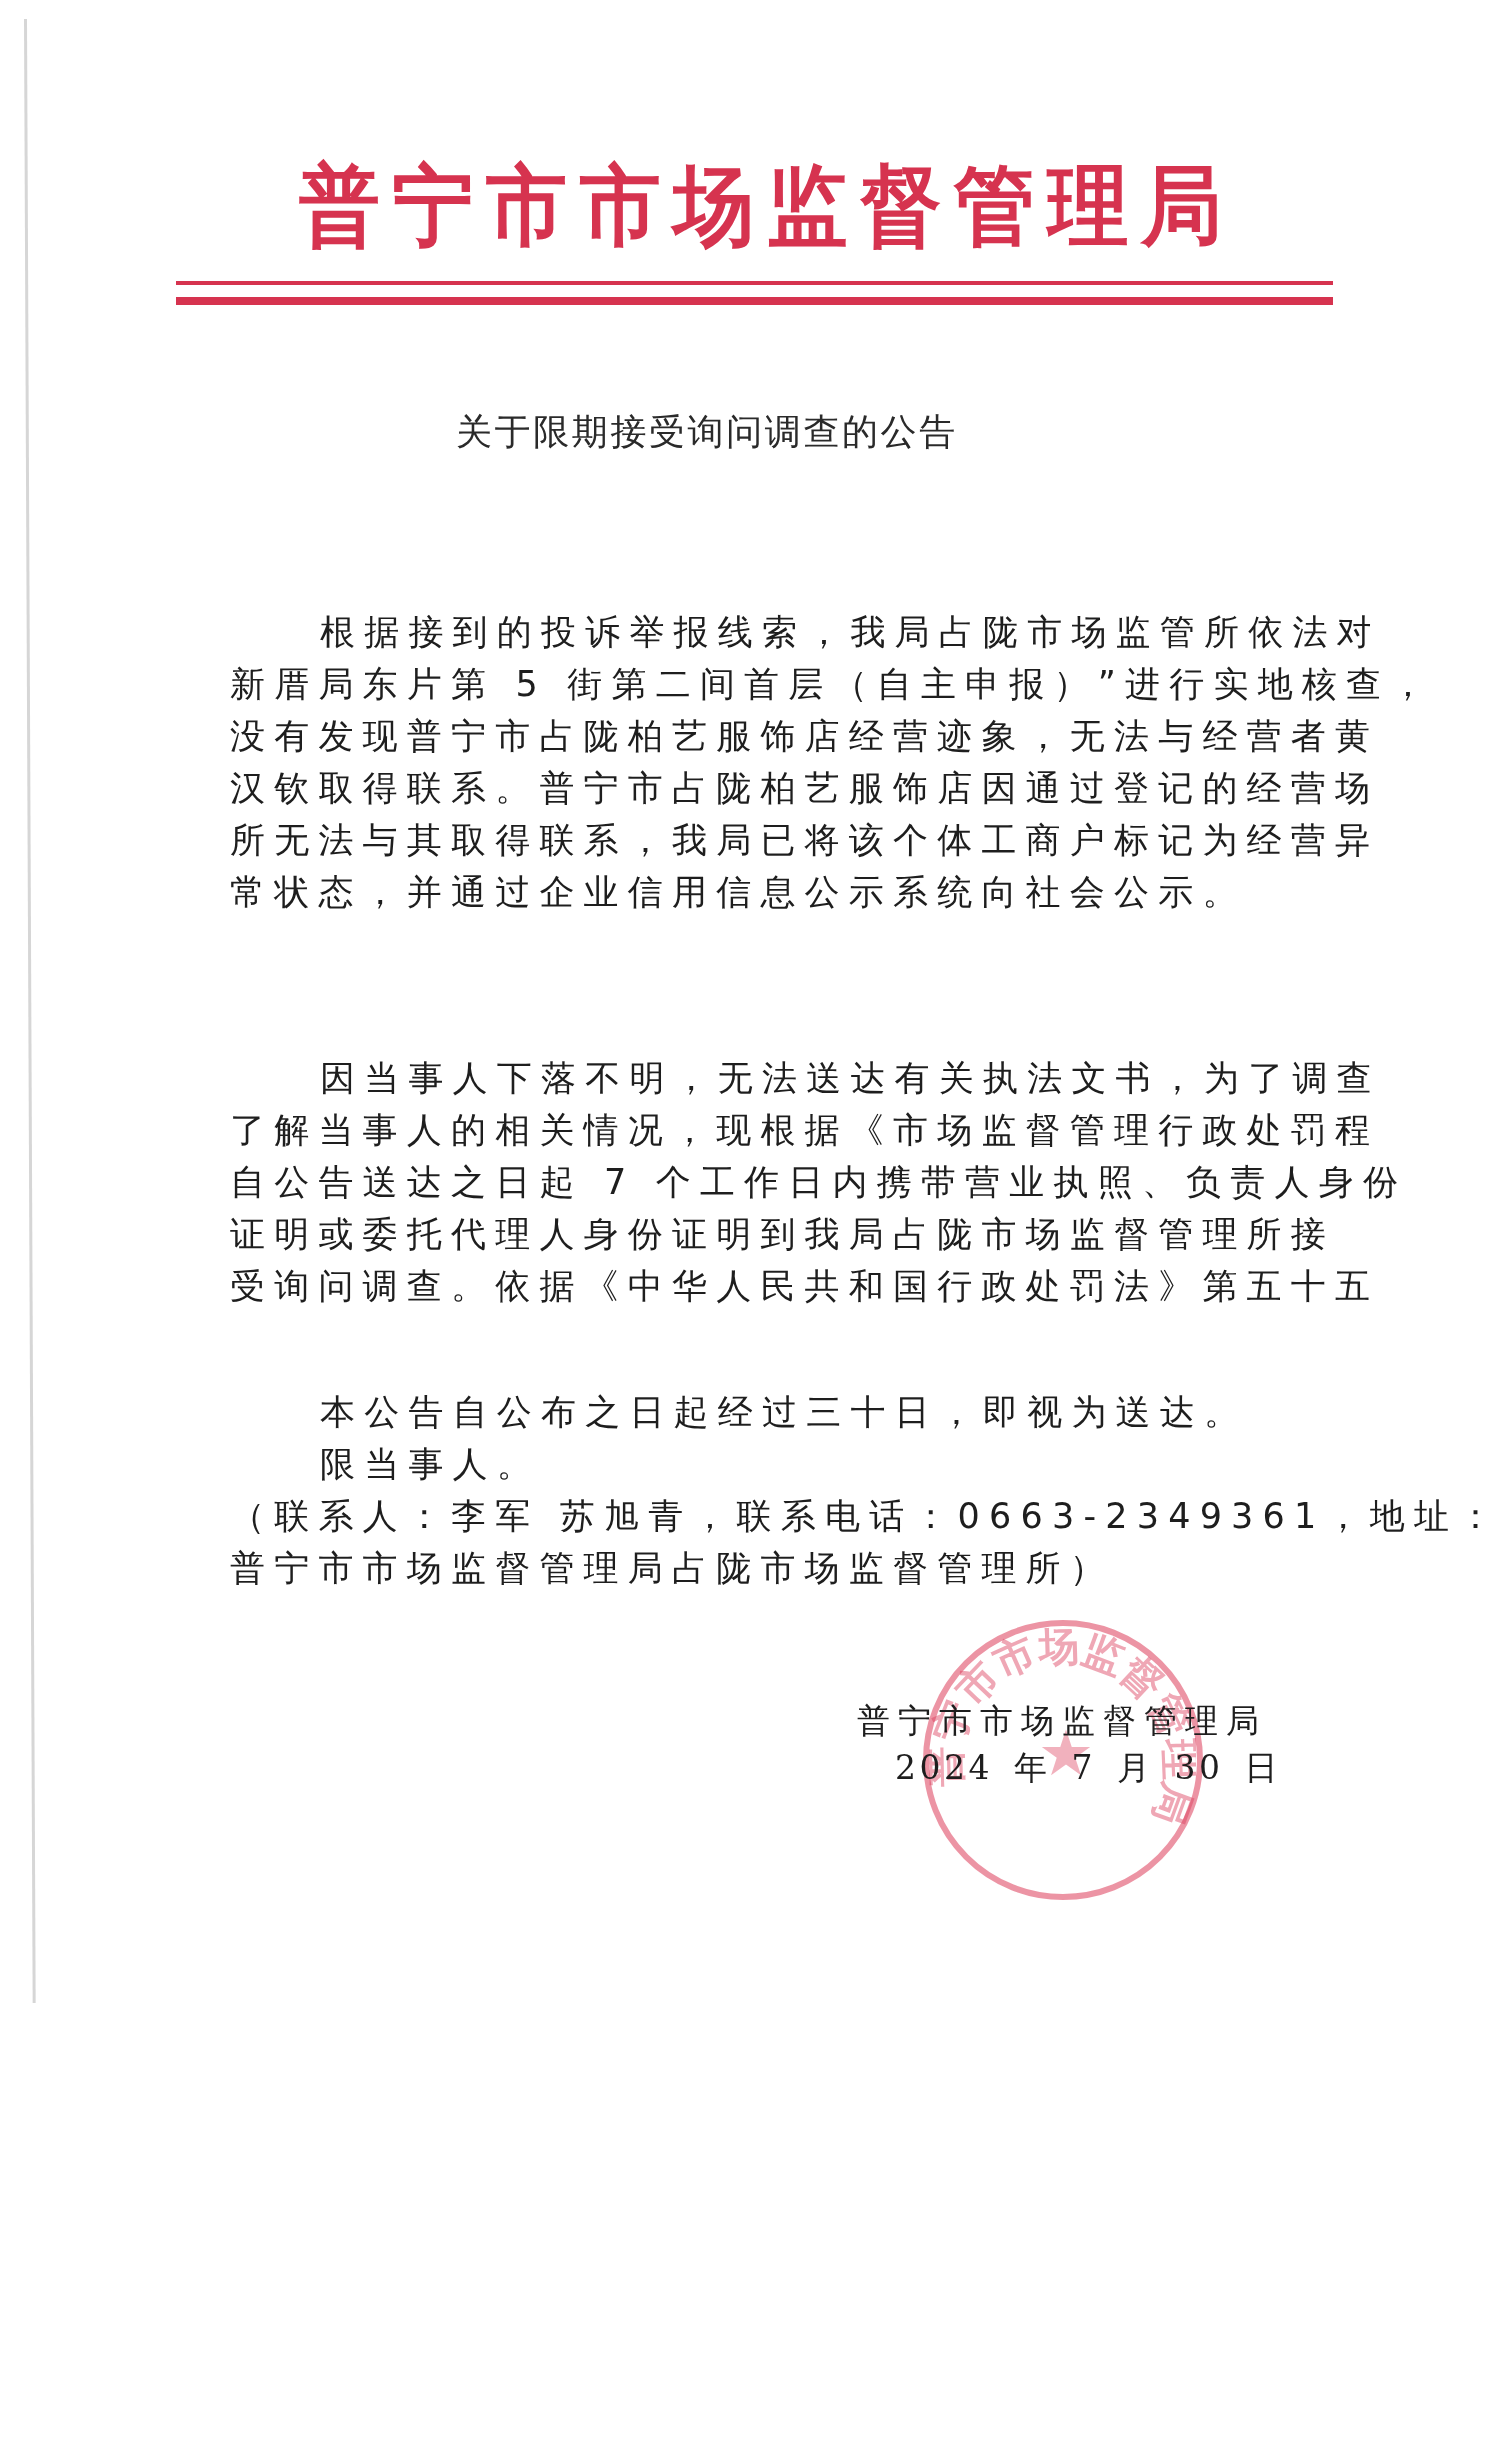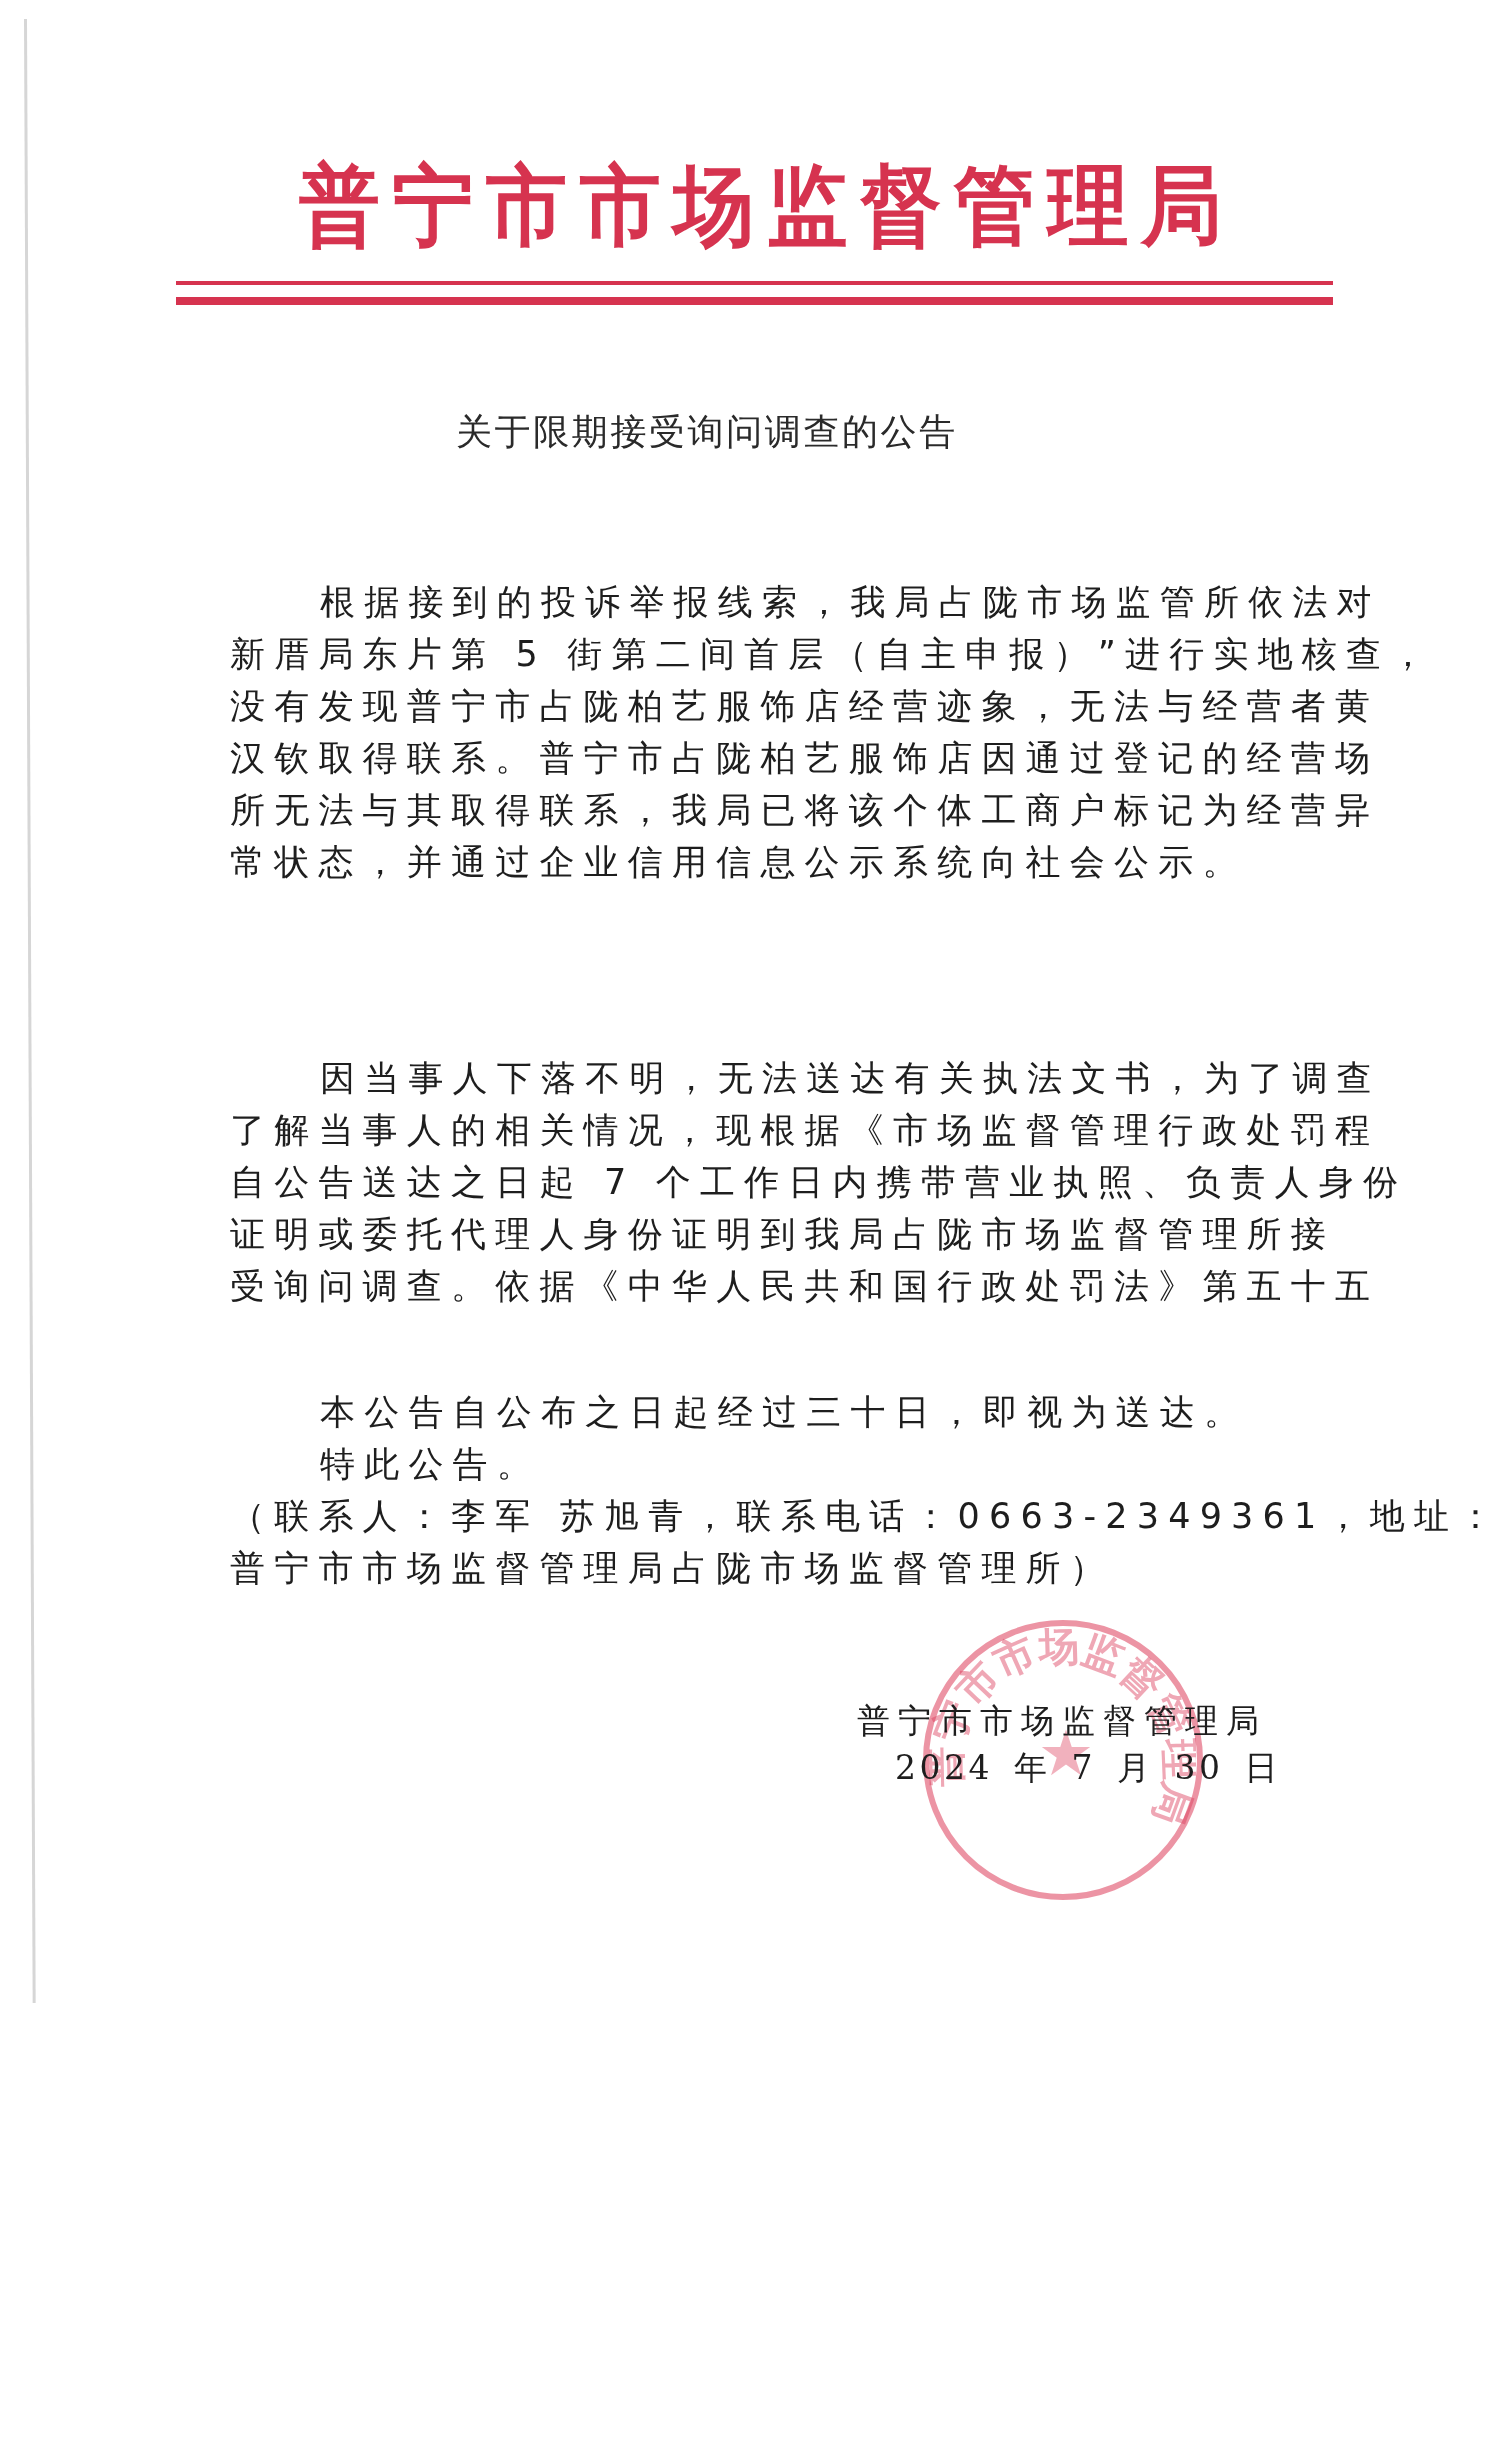--- a/index.html
+++ b/index.html
@@ -87,21 +87,21 @@
       text-align-last: left;
     }
     .body-text .ln {
       display: block;
       white-space: nowrap;
       height: 52px;
     }
     .indent-2 {
       padding-left: 90px;
     }
-    .para1 { top: 576px; }
+    .para1 { top: 606px; }
     .para2 { top: 1052px; }
     .para3 { top: 1386px; }
     .signature {
       position: absolute;
       left: 857px;
       top: 1697px;
       font-family: "DejaVu Serif", "Liberation Serif", serif;
       font-size: 33px;
       line-height: 47px;
       color: #1e1e1e;
@@ -187,21 +187,21 @@
 <div class="body-text para2">
   <span class="ln indent-2">因当事人下落不明，无法送达有关执法文书，为了调查</span>
   <span class="ln">了解当事人的相关情况，现根据《市场监督管理行政处罚程</span>
   <span class="ln">自公告送达之日起 7 个工作日内携带营业执照、负责人身份</span>
   <span class="ln">证明或委托代理人身份证明到我局占陇市场监督管理所接</span>
   <span class="ln">受询问调查。依据《中华人民共和国行政处罚法》第五十五</span>
 </div>
 
 <div class="body-text para3">
   <span class="ln indent-2">本公告自公布之日起经过三十日，即视为送达。</span>
-  <span class="ln indent-2">特此公告。</span>
+  <span class="ln indent-2">限当事人。</span>
   <span class="ln">（联系人：李军 苏旭青，联系电话：0663-2349361，地址：</span>
   <span class="ln">普宁市市场监督管理局占陇市场监督管理所）</span>
 </div>
 
 <div class="stamp">
   <div class="stamp-ring-text">
     <svg width="267" height="267" viewBox="0 0 304 304">
       <defs>
         <path id="stampArc" d="M 42 200 A 118 118 0 1 1 262 200"></path>
       </defs>

